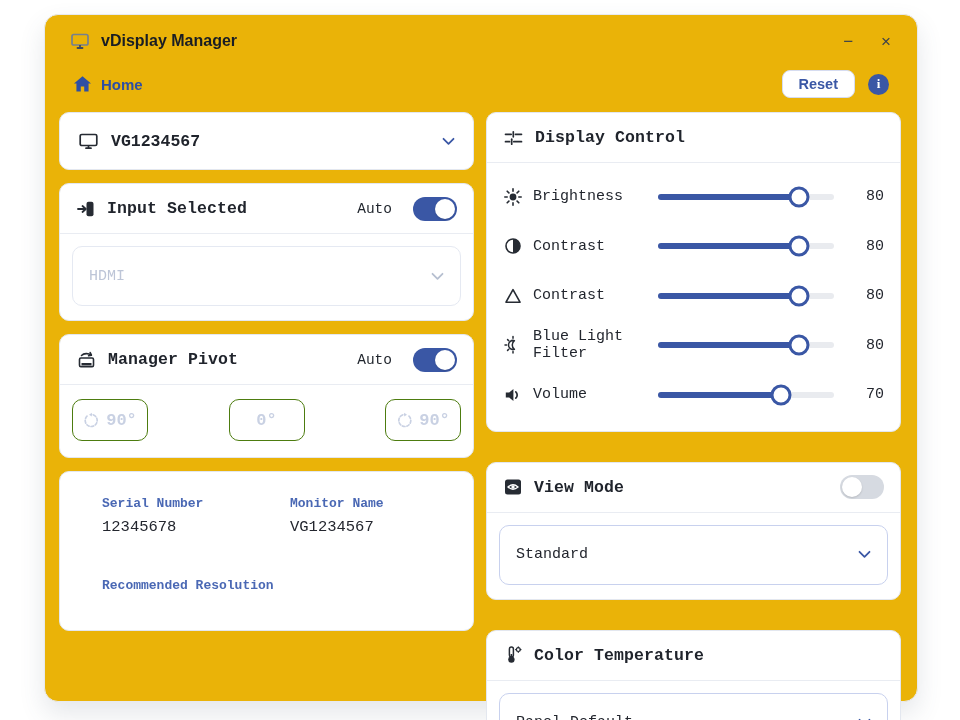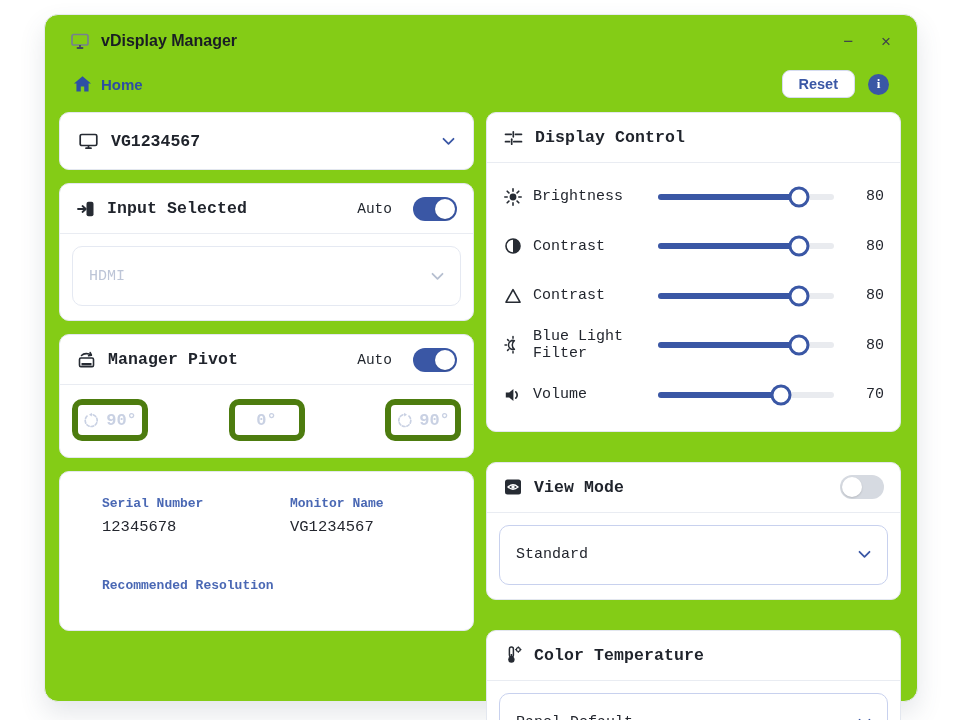--- a/index.html
+++ b/index.html
@@ -1,20 +1,20 @@
 <!DOCTYPE html>
 <html><head>
 <meta charset="utf-8">
 <style>
   * { box-sizing: border-box; margin: 0; padding: 0; }
   html,body { width:960px; height:720px; background:#ffffff; font-family:"Liberation Sans", sans-serif; overflow:hidden; }
 
   .window {
     position:absolute; left:44px; top:14px; width:874px; height:688px;
-    background:#84cc16; border:1px solid #e7eaf0; border-radius:14px;
+    background:#eab308; border:1px solid #e7eaf0; border-radius:14px;
     box-shadow: 0 12px 26px rgba(70,82,104,.14);
   }
 
   
   .titlebar { display:flex; align-items:center; padding:15px 26px 0 24px; }
   .titlebar .app-title { margin-left:10px; font-size:16px; font-weight:700; color:#191d24; }
   .win-controls { margin-left:auto; display:flex; align-items:center; gap:28px; }
   .win-btn { font-size:17px; color:#3d424b; line-height:1; cursor:default; }
 
   
@@ -61,21 +61,21 @@
   .selectbox { height:60px; border-radius:10px; display:flex; align-items:center; justify-content:space-between; padding:0 16px; background:#fff; }
   .selectbox.disabled { border:1px solid #e5e9f2; }
   .selectbox.disabled .sb-text { color:#bdc5d7; }
   .selectbox.enabled  { border:1px solid #c8d1ee; }
   .selectbox.enabled  .sb-text { color:#23262e; }
   .sb-text { font-size:15px; }
 
   
   .pivot-body { padding:14px 12px 16px 12px; display:flex; justify-content:space-between; }
   .pivot-btn {
-    width:76px; height:42px; border:6px solid #4d7c0f; border-radius:10px; background:#fff;
+    width:76px; height:42px; border:1px solid #4d7c0f; border-radius:10px; background:#fff;
     display:flex; align-items:center; justify-content:center; gap:6px;
     color:#c9d1e3; font-size:17px; font-weight:700;
   }
 
   
   .info-body { padding:24px 16px 30px 42px; display:grid; grid-template-columns:188px auto; row-gap:42px; }
   .info-label { font-size:13px; font-weight:600; color:#4a68b4; margin-bottom:7px; }
   .info-value { font-size:15.5px; color:#23262e; }
 
   

